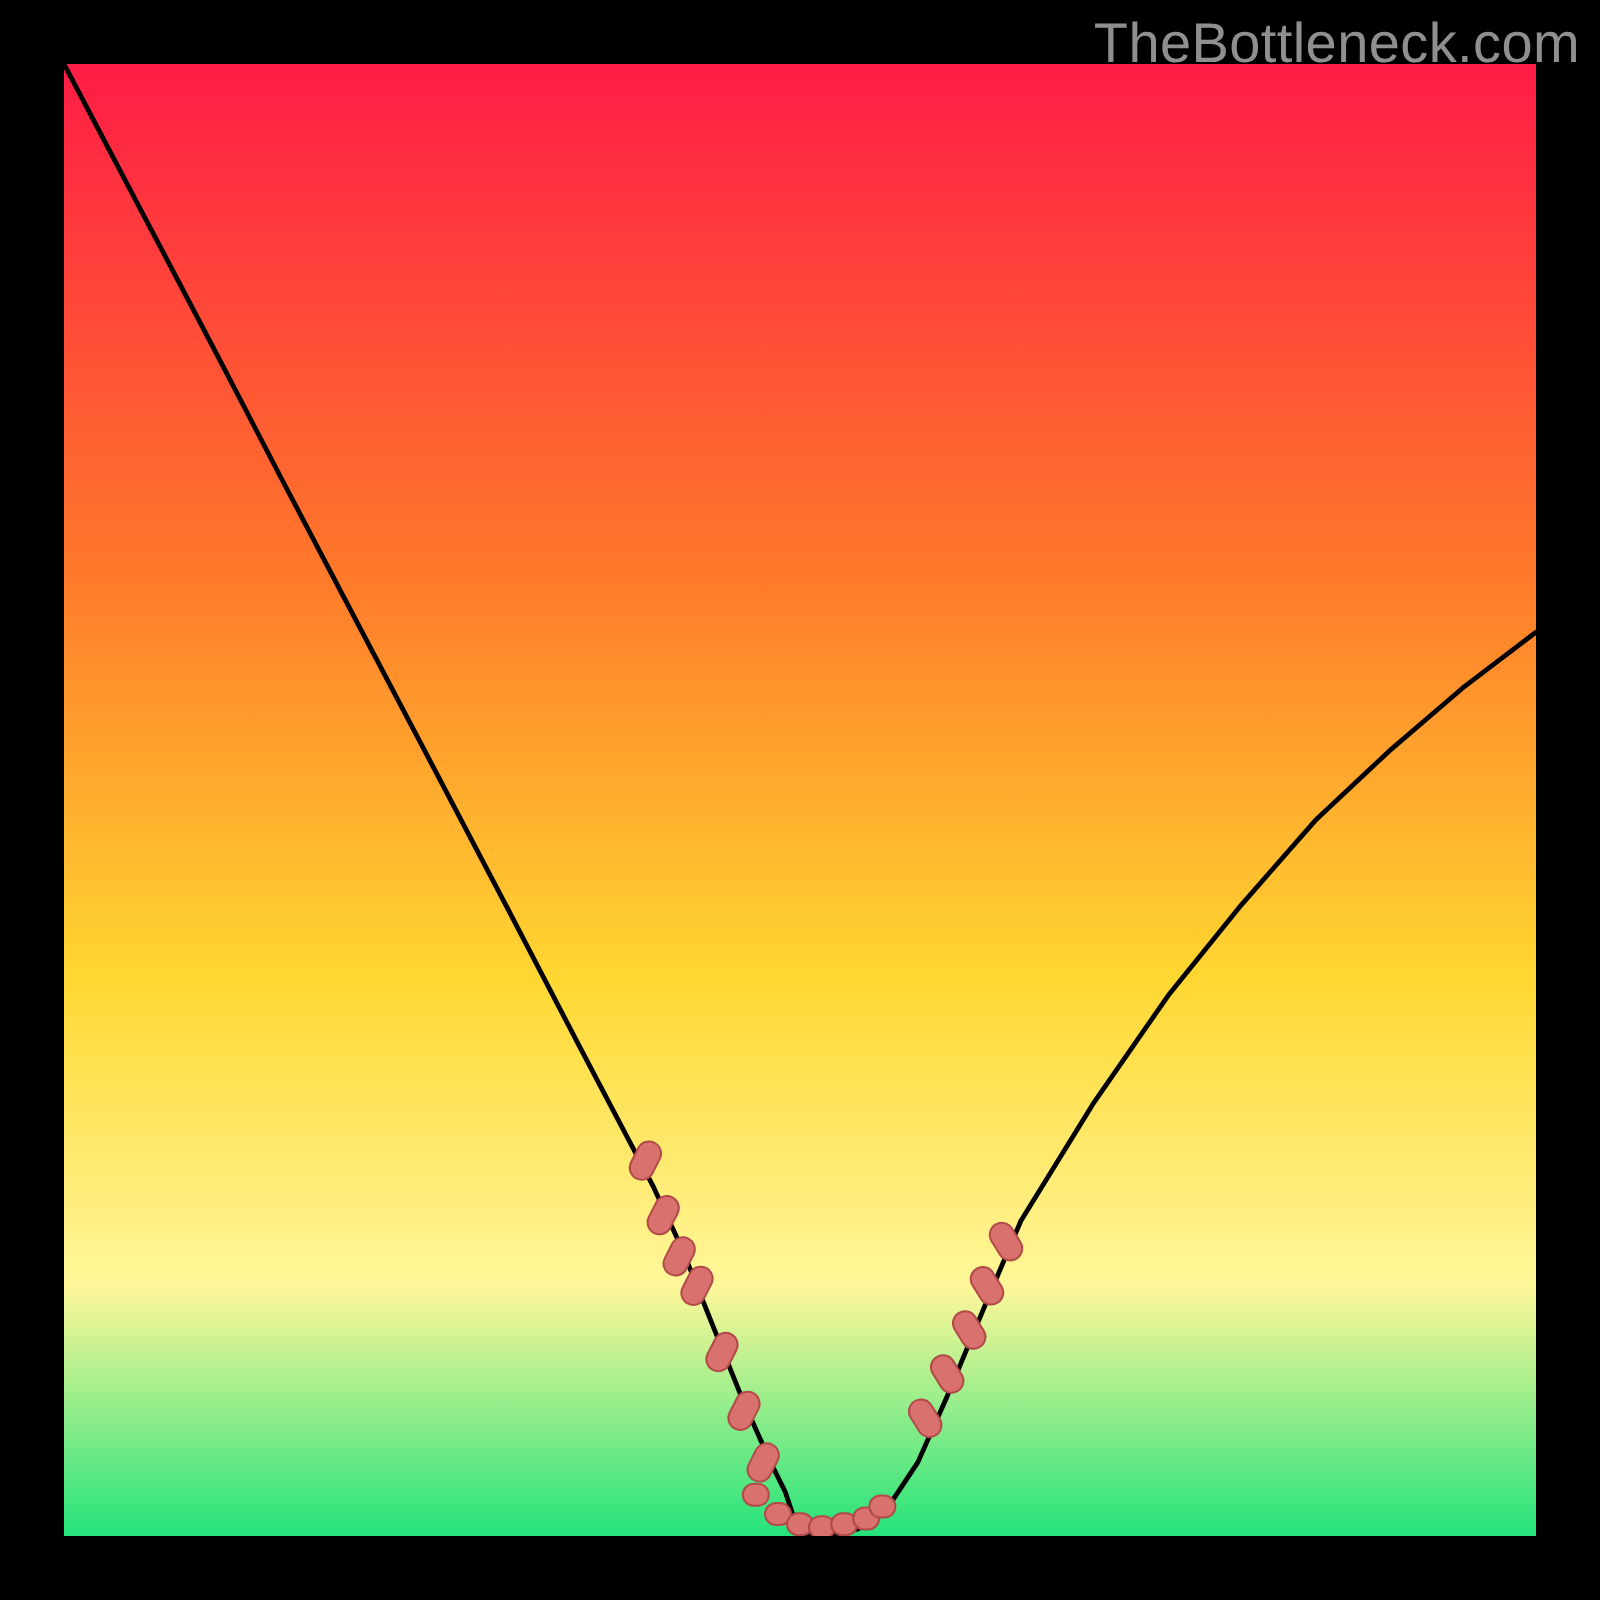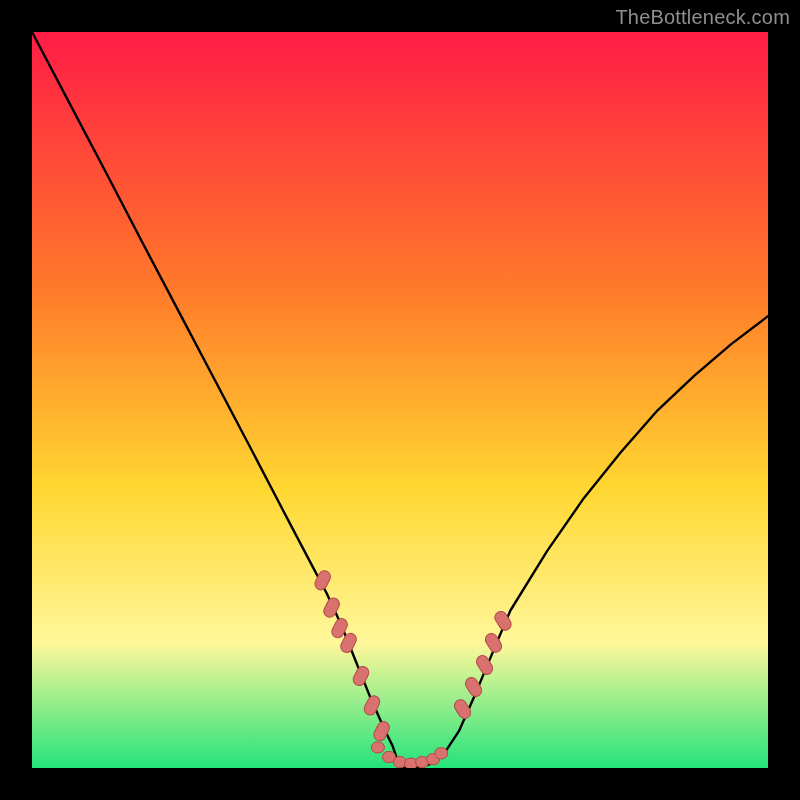--- a/index.html
+++ b/index.html
@@ -23,21 +23,21 @@
     left: 32px;
     top: 32px;
     width: 736px;
     height: 736px;
   }
   .watermark {
     position: absolute;
     top: 6px;
     right: 10px;
     font-family: Arial, Helvetica, sans-serif;
-    font-size: 20px;
+    font-size: 28px;
     color: #8f8f8f;
     letter-spacing: 0.2px;
     font-weight: 500;
   }
   svg { display: block; }
 </style>
 </head>
 <body>
 
 <div class="frame">

